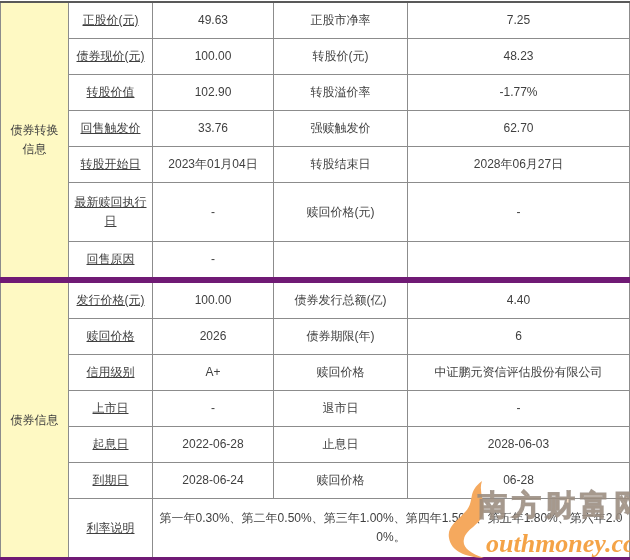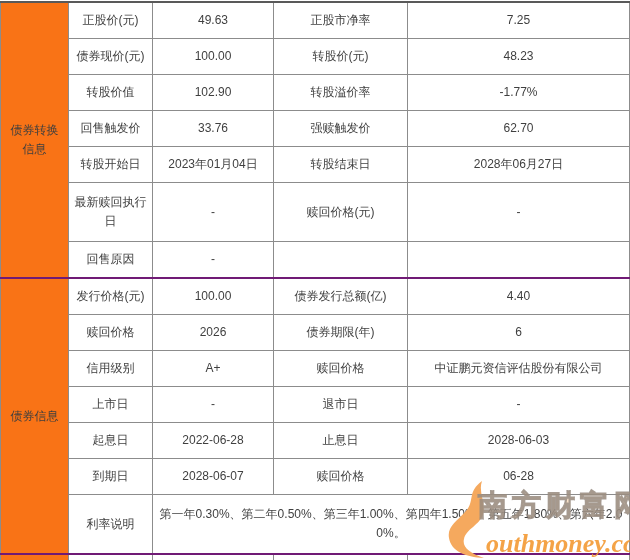--- a/index.html
+++ b/index.html
@@ -23,27 +23,27 @@
     border:1px solid #8c8c8c;
     vertical-align:middle;
     text-align:center;
     height:31px;
     padding:2px 4px;
     line-height:19px;
     overflow:hidden;
     word-break:break-all;
   }
   table.bond{border-top:2px solid #595959;}
-  tr.sec-first td{border-top:2px solid #701a75;}
+  tr.sec-first td{border-top:6px solid #701a75;}
   td.group{
     width:68px;
     padding:2px 3px;
-    background:#f97316;
+    background:#fef9c3;
   }
-  td.lbl1{width:84px;}
+  td.lbl1{width:84px;text-decoration:underline;}
   td.val1{width:121px;}
   td.lbl2{width:134px;}
   td.val2{width:222px;}
   tr.tall td{height:54px;}
   td.spanval{text-align:center;}
   
   .watermark{
     position:absolute;
     right:0;bottom:1px;
     width:196px;height:80px;
@@ -158,21 +158,21 @@
         <td class="val2">-</td>
       </tr>
       <tr>
         <td class="lbl1">起息日</td>
         <td class="val1">2022-06-28</td>
         <td class="lbl2">止息日</td>
         <td class="val2">2028-06-03</td>
       </tr>
       <tr>
         <td class="lbl1">到期日</td>
-        <td class="val1">2028-06-07</td>
+        <td class="val1">2028-06-24</td>
         <td class="lbl2">赎回价格</td>
         <td class="val2">06-28</td>
       </tr>
       <tr class="tall">
         <td class="lbl1">利率说明</td>
         <td class="spanval" colspan="3">第一年0.30%、第二年0.50%、第三年1.00%、第四年1.50%、第五年1.80%、第六年2.00%。</td>
       </tr>
 
       <tr class="sec-first">
         <td class="group" rowspan="2">申购状况</td>

